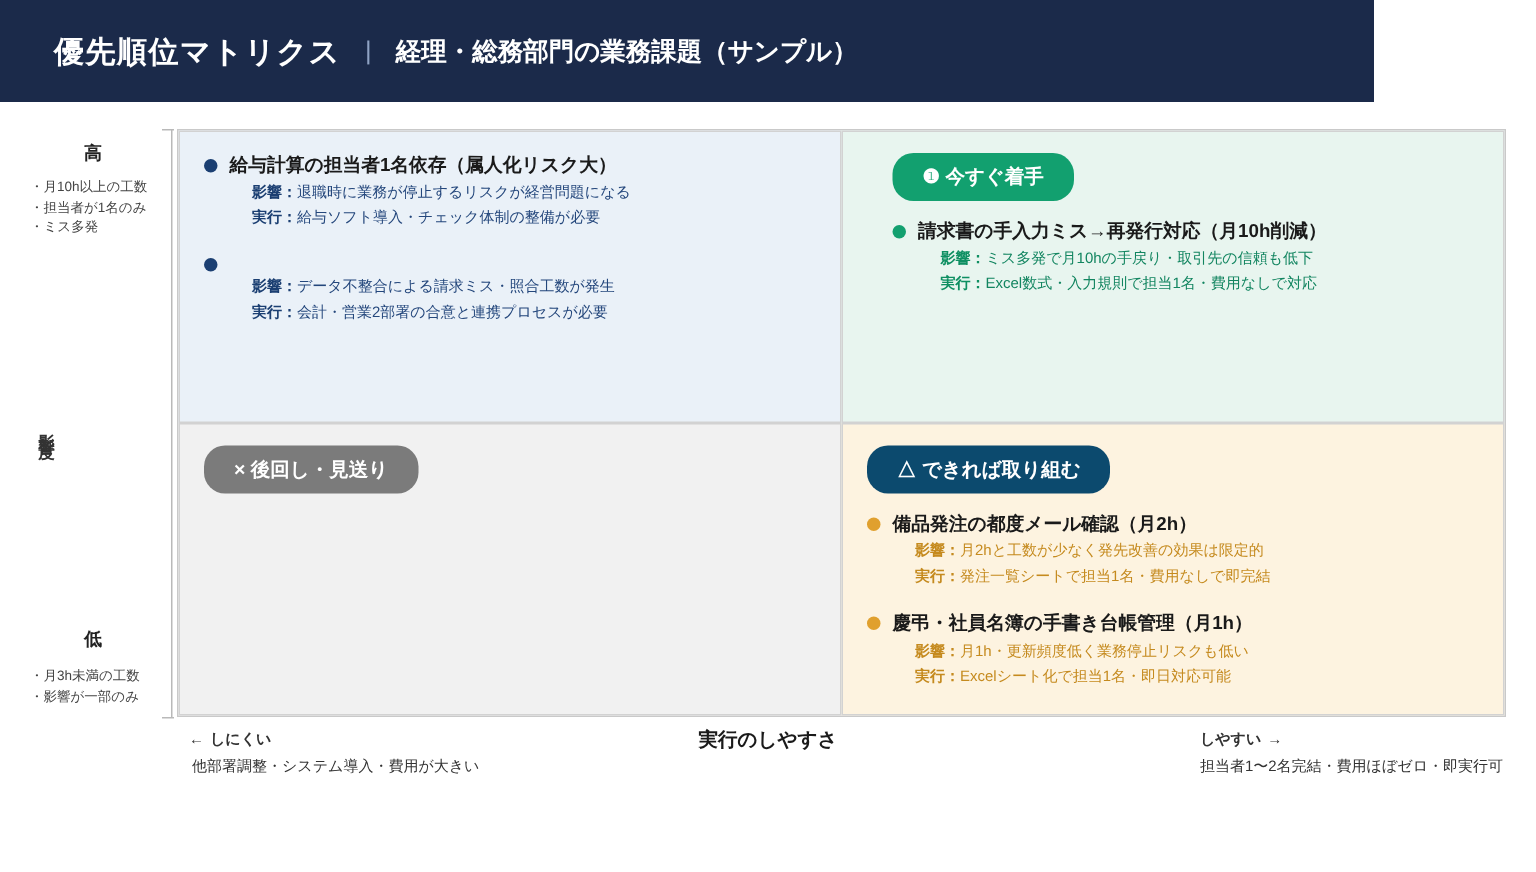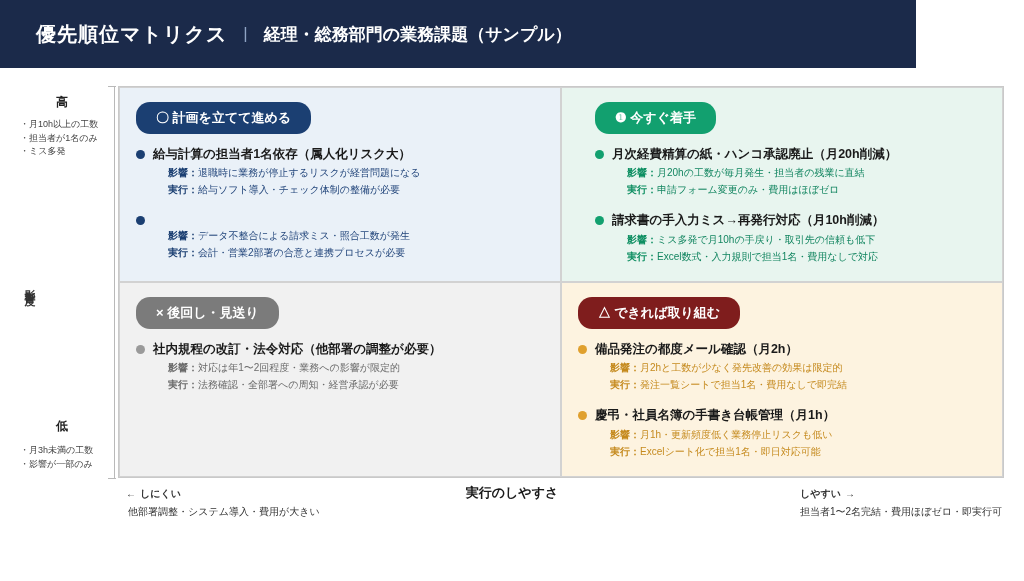--- a/index.html
+++ b/index.html
@@ -108,21 +108,21 @@
     padding: 7px 20px;
     font-size: 13px;
     font-weight: bold;
     color: #ffffff;
     margin-bottom: 12px;
     white-space: nowrap;
   }
   .badge.navy { background: #1b3f72; }
   .badge.green { background: #12a06f; }
   .badge.gray { background: #7b7b7b; }
-  .badge.orange { background: #7f1d1d; font-family: Liberation Serif, serif; }
+  .badge.orange { background: #0c4a6e; }
 
   .item { margin-bottom: 14px; }
   .item-head {
     display: flex; align-items: flex-start;
     font-size: 12.5px; font-weight: bold;
     color: #1a1a1a;
     line-height: 1.3;
   }
   .dot {
     flex: 0 0 auto;
@@ -201,21 +201,20 @@
     <div>・影響が一部のみ</div>
   </div>
 
   <div class="y-line"></div>
   <div class="y-tick-top"></div>
   <div class="y-tick-bot"></div>
 
   <div class="matrix">
 
     <div class="quad q1">
-      <div class="badge navy">〇 計画を立てて進める</div>
 
       <div class="item">
         <div class="item-head">
           <span class="dot navy"></span>
           <span>給与計算の担当者1名依存（属人化リスク大）</span>
         </div>
         <div class="detail navy">
           <div><span class="lbl">影響：</span><span>退職時に業務が停止するリスクが経営問題になる</span></div>
           <div><span class="lbl">実行：</span><span>給与ソフト導入・チェック体制の整備が必要</span></div>
         </div>
@@ -228,56 +227,36 @@
         <div class="detail navy">
           <div><span class="lbl">影響：</span><span>データ不整合による請求ミス・照合工数が発生</span></div>
           <div><span class="lbl">実行：</span><span>会計・営業2部署の合意と連携プロセスが必要</span></div>
         </div>
       </div>
     </div>
 
     <div class="quad q2">
       <div class="badge green">❶ 今すぐ着手</div>
 
-      <div class="item">
-        <div class="item-head">
-          <span class="dot green"></span>
-          <span>月次経費精算の紙・ハンコ承認廃止（月20h削減）</span>
-        </div>
-        <div class="detail green">
-          <div><span class="lbl">影響：</span><span>月20hの工数が毎月発生・担当者の残業に直結</span></div>
-          <div><span class="lbl">実行：</span><span>申請フォーム変更のみ・費用はほぼゼロ</span></div>
-        </div>
-      </div>
 
       <div class="item">
         <div class="item-head">
           <span class="dot green"></span>
           <span>請求書の手入力ミス→再発行対応（月10h削減）</span>
         </div>
         <div class="detail green">
           <div><span class="lbl">影響：</span><span>ミス多発で月10hの手戻り・取引先の信頼も低下</span></div>
           <div><span class="lbl">実行：</span><span>Excel数式・入力規則で担当1名・費用なしで対応</span></div>
         </div>
       </div>
     </div>
 
     <div class="quad q3">
       <div class="badge gray">× 後回し・見送り</div>
 
-      <div class="item">
-        <div class="item-head">
-          <span class="dot gray"></span>
-          <span>社内規程の改訂・法令対応（他部署の調整が必要）</span>
-        </div>
-        <div class="detail gray">
-          <div><span class="lbl">影響：</span><span>対応は年1〜2回程度・業務への影響が限定的</span></div>
-          <div><span class="lbl">実行：</span><span>法務確認・全部署への周知・経営承認が必要</span></div>
-        </div>
-      </div>
     </div>
 
     <div class="quad q4">
       <div class="badge orange">△ できれば取り組む</div>
 
       <div class="item">
         <div class="item-head">
           <span class="dot orange"></span>
           <span>備品発注の都度メール確認（月2h）</span>
         </div>

